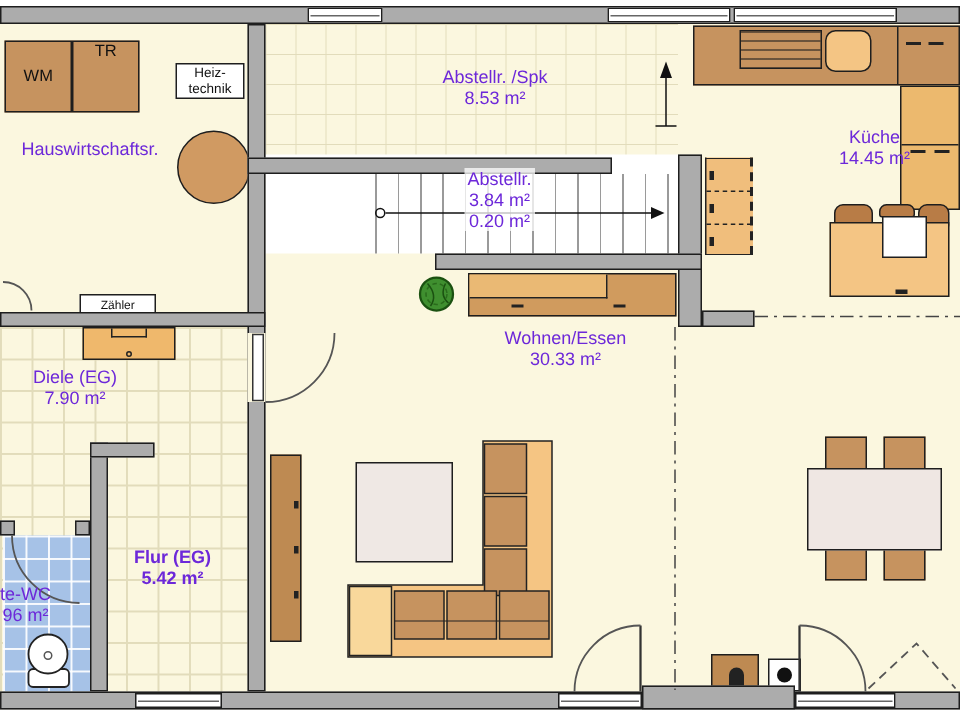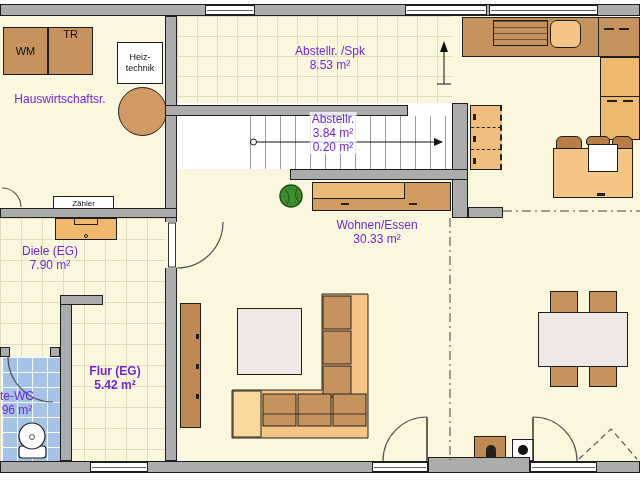--- a/index.html
+++ b/index.html
@@ -41,27 +41,27 @@
   <div class="a" style="left:177px;top:103px;width:275px;height:66px;background:#FFF;"></div>
   <div class="a treads" style="left:250px;top:116px;width:201px;height:53px;"></div>
   <div class="a wctiles" style="left:2px;top:357px;width:58px;height:104px;"></div>
 
   <div class="a furn" style="left:3px;top:27px;width:45px;height:48px;background:#C6935F;display:flex;align-items:center;justify-content:center;">
     <span style="font-size:11px;color:#111;">WM</span>
   </div>
   <div class="a furn" style="left:48px;top:27px;width:45px;height:48px;background:#C6935F;display:flex;align-items:flex-start;justify-content:center;">
     <span style="font-size:11px;color:#111;">TR</span>
   </div>
-  <div class="a furn" style="left:117px;top:42px;width:46px;height:42px;background:#FFF;display:flex;flex-direction:column;align-items:center;justify-content:center;">
+  <div class="a furn" style="left:117px;top:42px;width:46px;height:24px;background:#FFF;display:flex;flex-direction:column;align-items:center;justify-content:center;">
     <span style="font-size:9px;line-height:11px;color:#111;">Heiz-</span>
     <span style="font-size:9px;line-height:11px;color:#111;">technik</span>
   </div>
   <div class="a furn" style="left:118px;top:87px;width:49px;height:49px;border-radius:50%;background:#D09A62;"></div>
 
-  <div class="a furn" style="left:53px;top:196px;width:61px;height:15px;background:#FFF;display:flex;align-items:center;justify-content:center;">
+  <div class="a furn" style="left:53px;top:196px;width:51px;height:15px;background:#FFF;display:flex;align-items:center;justify-content:center;">
     <span style="font-size:8px;color:#111;">Zähler</span>
   </div>
   <div class="a furn" style="left:55px;top:218px;width:62px;height:22px;background:#EFB86C;">
     <div class="a" style="left:18px;top:0;width:24px;height:6px;border:1px solid #222;border-top:none;"></div>
     <div class="a" style="left:28px;top:15px;width:4px;height:4px;border:1px solid #222;border-radius:50%;background:#EFB86C;"></div>
   </div>
 
   <div class="a furn" style="left:312px;top:182px;width:139px;height:29px;background:#D09B5E;">
     <div class="a" style="left:0;top:0;width:92px;height:16px;background:#EAB974;border-right:1px solid #222;border-bottom:1px solid #222;"></div>
     <div class="a" style="left:28px;top:20px;width:8px;height:2px;background:#222;"></div>
@@ -209,20 +209,24 @@
     </g>
   </svg>
 
   <div class="lbl" style="left:60px;top:92px;">
     <span>Hauswirtschaftsr.</span>
   </div>
   <div class="lbl" style="left:330px;top:44px;">
     <span>Abstellr. /Spk</span>
     <span>8.53 m²</span>
   </div>
+  <div class="lbl" style="left:583px;top:84px;">
+    <span>Küche</span>
+    <span>14.45 m²</span>
+  </div>
   <div class="lbl" style="left:333px;top:112px;background:rgba(255,255,255,.75);padding:0 2px;">
     <span>Abstellr.</span>
     <span>3.84 m²</span>
     <span>0.20 m²</span>
   </div>
   <div class="lbl" style="left:50px;top:244px;">
     <span>Diele (EG)</span>
     <span>7.90 m²</span>
   </div>
   <div class="lbl" style="left:377px;top:218px;">

